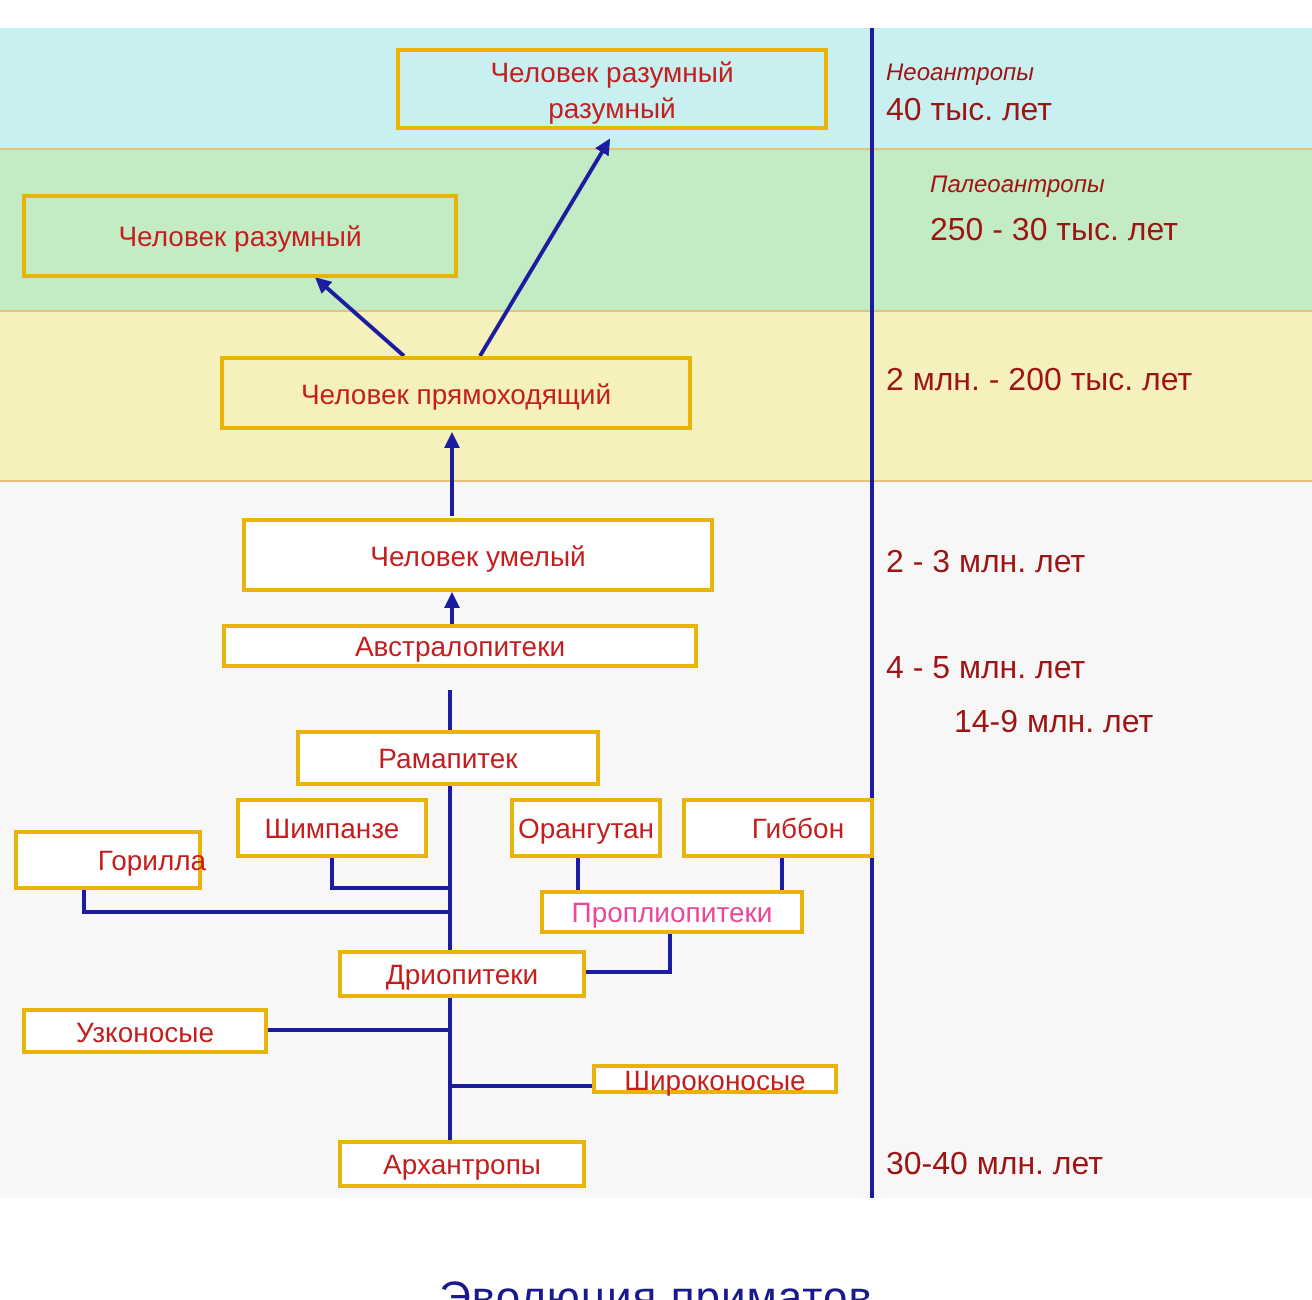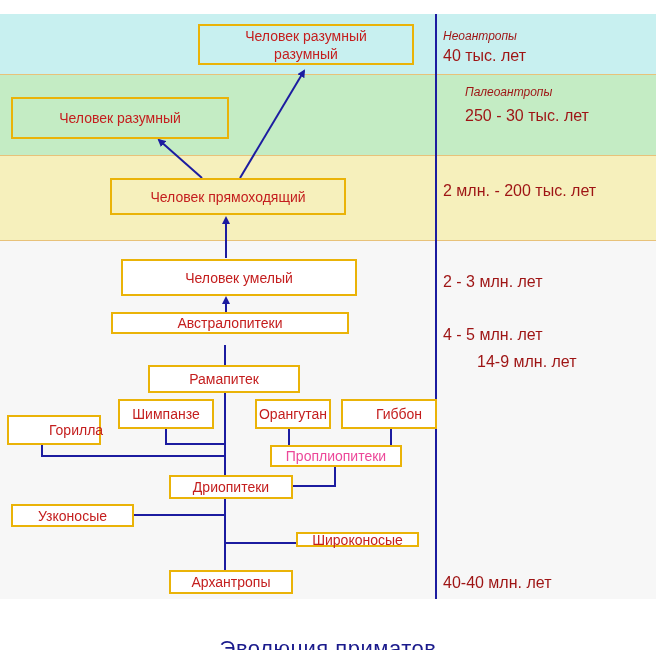--- a/index.html
+++ b/index.html
@@ -89,16 +89,16 @@
 <div class="period" style="top:272px;">
   <div>2 - 3 млн. лет</div>
 </div>
 <div class="period" style="top:325px;">
   <div>4 - 5 млн. лет</div>
 </div>
 <div class="period" style="top:352px;left:441px;margin-left:36px;">
   <div>14-9 млн. лет</div>
 </div>
 <div class="period" style="top:573px;">
-  <div>40-40 млн. лет</div>
+  <div>30-40 млн. лет</div>
 </div>
 
 <div class="title">Эволюция приматов</div>
 
 </body></html>

